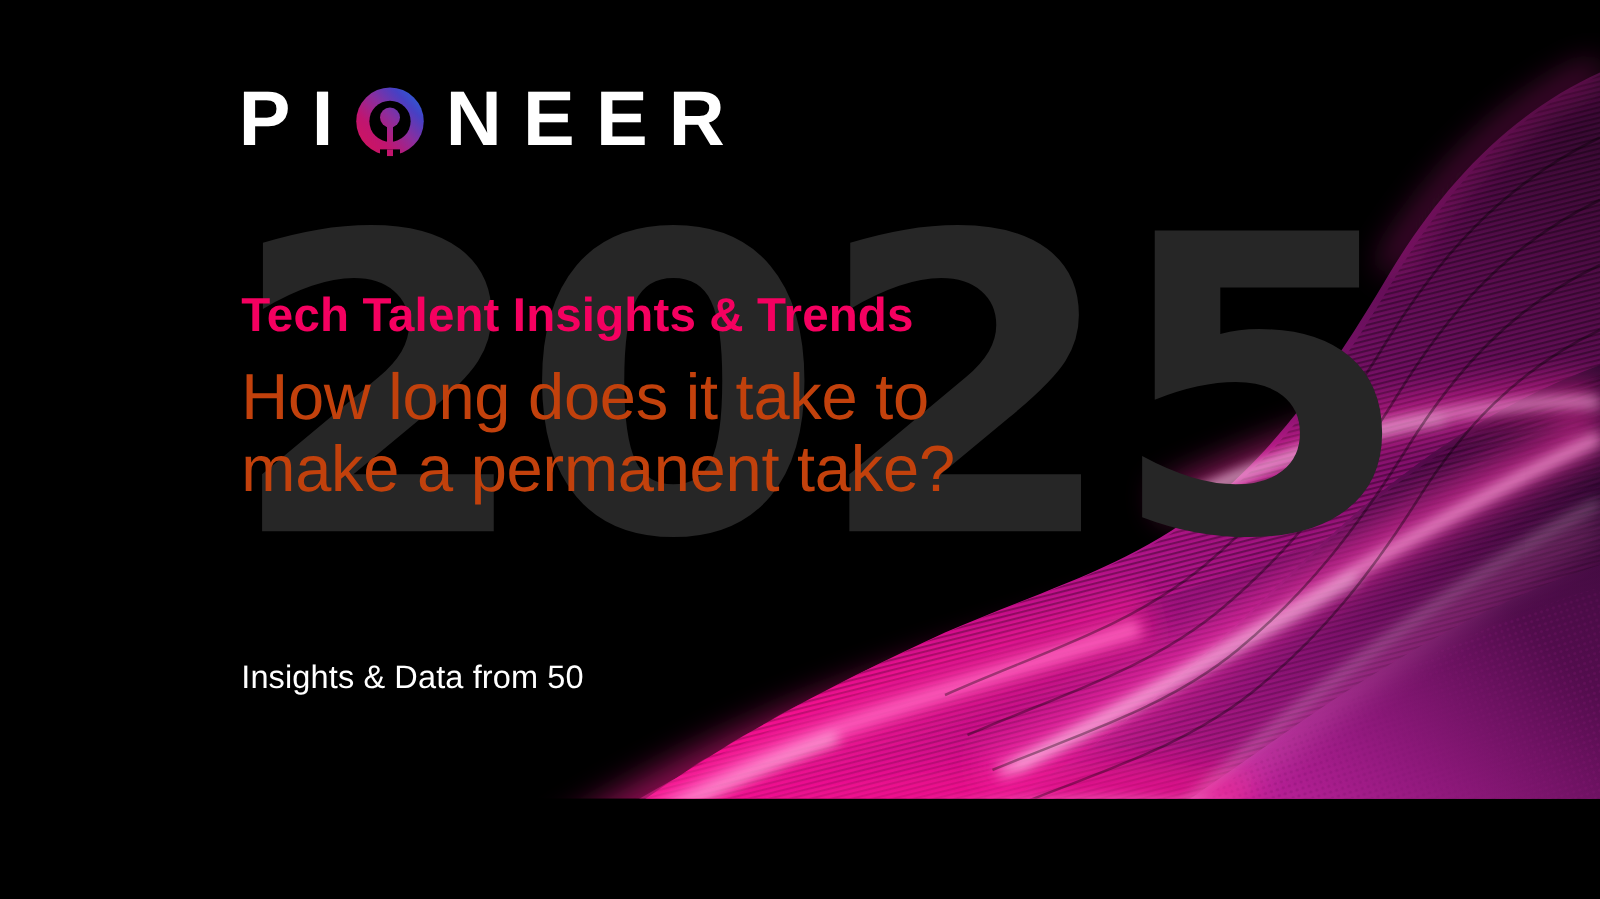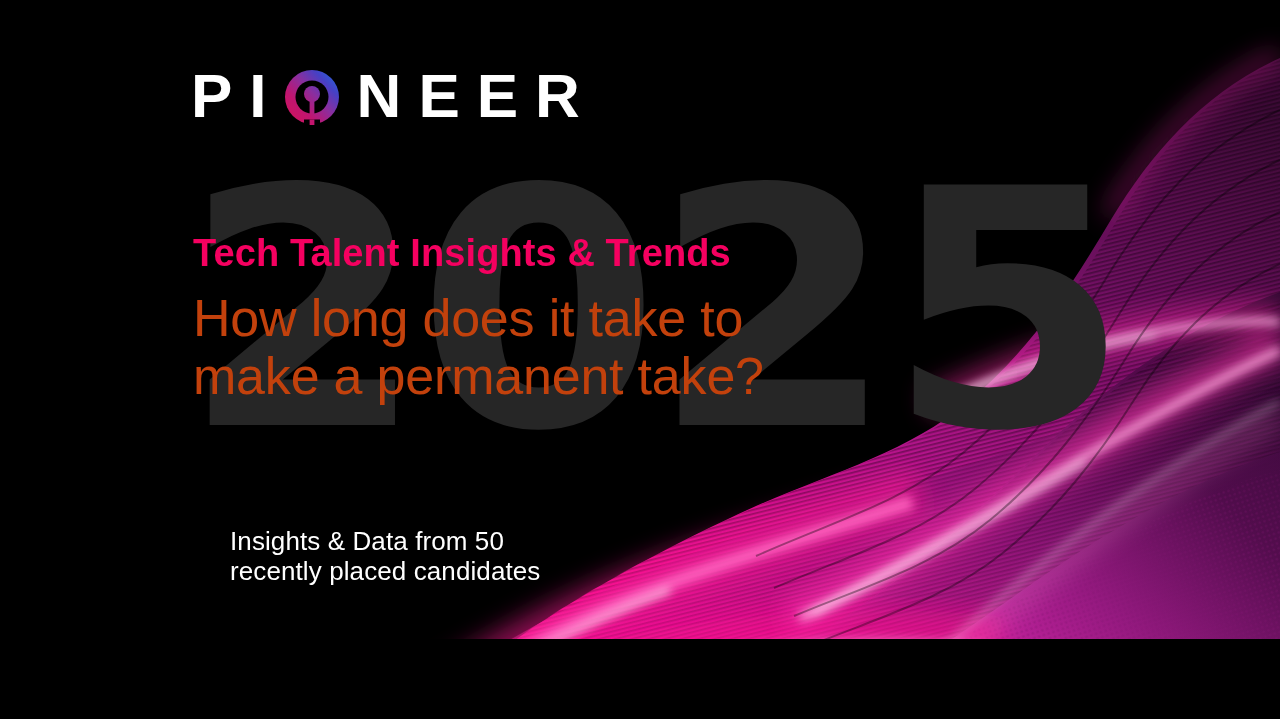--- a/index.html
+++ b/index.html
@@ -110,21 +110,21 @@
     position: absolute;
     left: 193px;
     top: 526px;
     z-index: 5;
     font-size: 26px;
     font-weight: 300;
     line-height: 1.17;
     color: #ffffff;
     letter-spacing: 0.1px;
   }
-  .subcopy .sc-line { display: block; margin-left: 37px; }
+  .subcopy .sc-line { display: block; }
 </style>
 </head>
 <body>
 
 <div class="slide">
 
   <div class="wave-art">
     <svg viewBox="0 0 1280 719" xmlns="http://www.w3.org/2000/svg" aria-hidden="true">
       <defs>
 
@@ -295,16 +295,15 @@
   <div class="copy">
     <p class="eyebrow">Tech Talent Insights &amp; Trends</p>
     <h1 class="headline">
       <span class="hl-line">How long does it take to</span>
       <span class="hl-line">make a permanent take?</span>
     </h1>
   </div>
 
   <div class="subcopy">
     <span class="sc-line">Insights &amp; Data from 50</span>
-    <span class="sc-line">recently placed candidates</span>
   </div>
 
 </div>
 
 </body></html>

